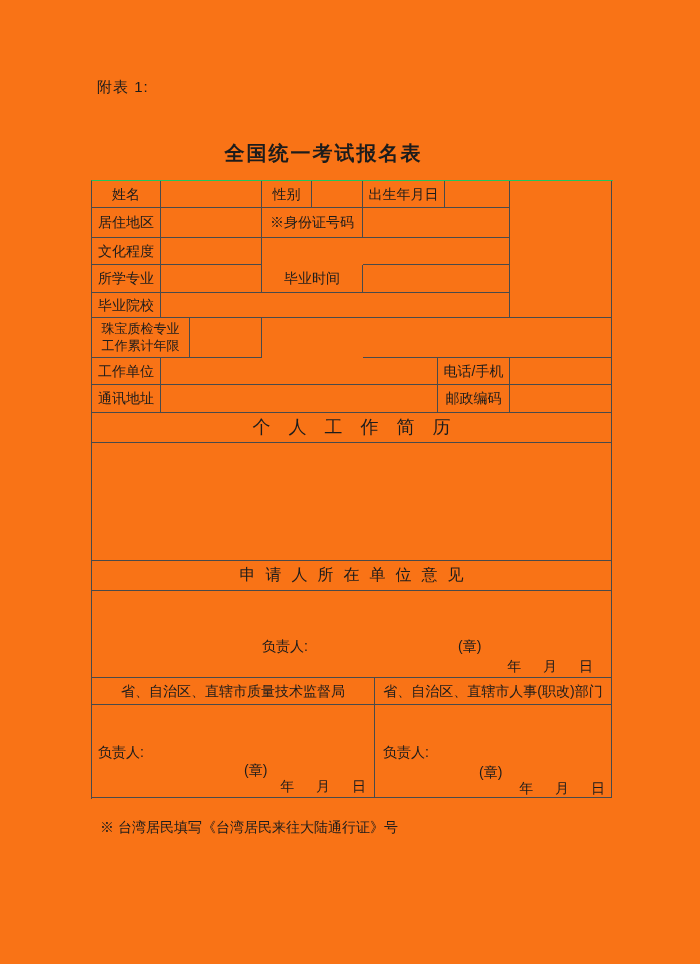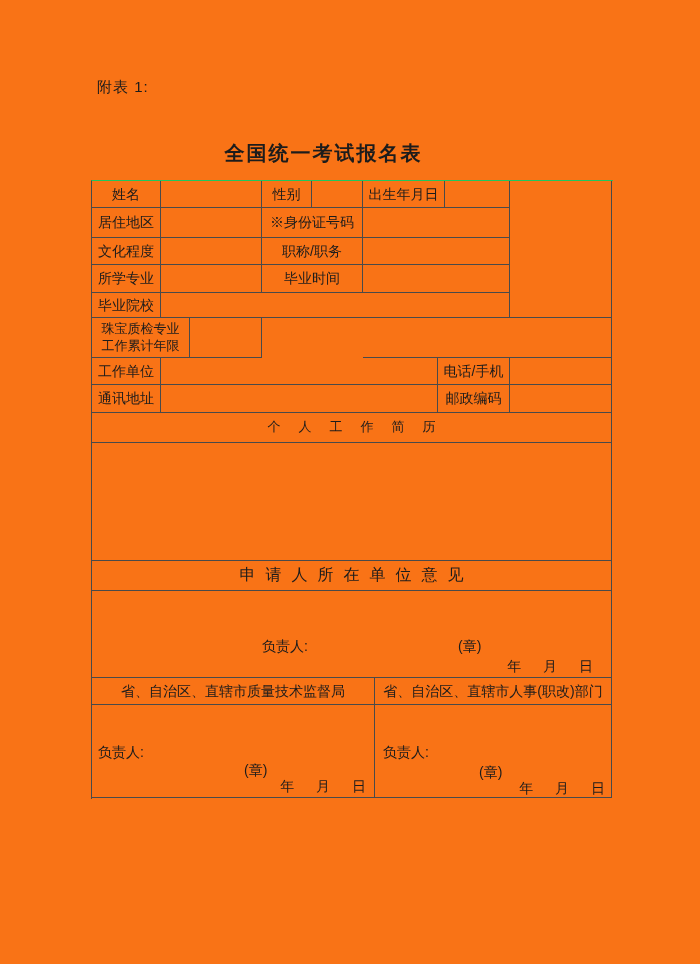--- a/index.html
+++ b/index.html
@@ -14,21 +14,21 @@
             font-size:20px; font-weight:bold; letter-spacing:1px; }
   .title2 { position:absolute; left:0; top:140px; width:647px; text-align:center;
             font-size:20px; font-weight:bold; letter-spacing:2px; }
   .tbl { position:absolute; left:91px; top:180px; width:522px; height:619px;
          border-top:1px solid #22c55e; border-left:1px solid #4a4a4a; }
   .cell { position:absolute; border-right:1px solid #4a4a4a; border-bottom:1px solid #4a4a4a;
           display:flex; align-items:center; justify-content:center;
           font-size:14px; text-align:center; line-height:1.3; }
   .cell.two { font-size:13px; flex-direction:column; }
   .cell.body { display:block; }
-  .hdr { font-size:13px; letter-spacing:18px; text-indent:18px; }
+  .hdr { font-size:18px; letter-spacing:18px; text-indent:18px; }
   .hdr2 { font-size:16px; letter-spacing:10px; text-indent:10px; }
   .abs { position:absolute; font-size:14px; white-space:nowrap; }
   .date { word-spacing:18px; }
   .note { position:absolute; font-size:14px; white-space:nowrap; }
   .n1 { left:100px; top:819px; }
   .n2 { left:93px; top:849px; }
 </style>
 </head>
 <body>
 
@@ -47,21 +47,20 @@
     <div class="cell" style="left:353px;top:0;width:65px;height:27px"></div>
     <div class="cell" style="left:418px;top:0;width:102px;height:137px"></div>
 
     <div class="cell" style="left:0;top:27px;width:69px;height:30px">居住地区</div>
     <div class="cell" style="left:69px;top:27px;width:101px;height:30px"></div>
     <div class="cell" style="left:170px;top:27px;width:101px;height:30px">※身份证号码</div>
     <div class="cell" style="left:271px;top:27px;width:147px;height:30px"></div>
 
     <div class="cell" style="left:0;top:57px;width:69px;height:27px">文化程度</div>
     <div class="cell" style="left:69px;top:57px;width:101px;height:27px"></div>
-    <div class="cell" style="left:170px;top:57px;width:101px;height:27px">职称/职务</div>
     <div class="cell" style="left:271px;top:57px;width:147px;height:27px"></div>
 
     <div class="cell" style="left:0;top:84px;width:69px;height:28px">所学专业</div>
     <div class="cell" style="left:69px;top:84px;width:101px;height:28px"></div>
     <div class="cell" style="left:170px;top:84px;width:101px;height:28px">毕业时间</div>
     <div class="cell" style="left:271px;top:84px;width:147px;height:28px"></div>
 
     <div class="cell" style="left:0;top:112px;width:69px;height:25px">毕业院校</div>
     <div class="cell" style="left:69px;top:112px;width:349px;height:25px"></div>
 
@@ -103,14 +102,15 @@
       <span class="abs date" style="right:8px;top:72px">年 月 日</span>
     </div>
     <div class="cell body" style="left:283px;top:524px;width:237px;height:93px">
       <span class="abs" style="left:8px;top:38px">负责人:</span>
       <span class="abs" style="left:104px;top:58px">(章)</span>
       <span class="abs date" style="right:6px;top:74px">年 月 日</span>
     </div>
 
   </div>
 
+  <div class="note n1">※ 台湾居民填写《台湾居民来往大陆通行证》号</div>
 
 </div>
 
 </body></html>

